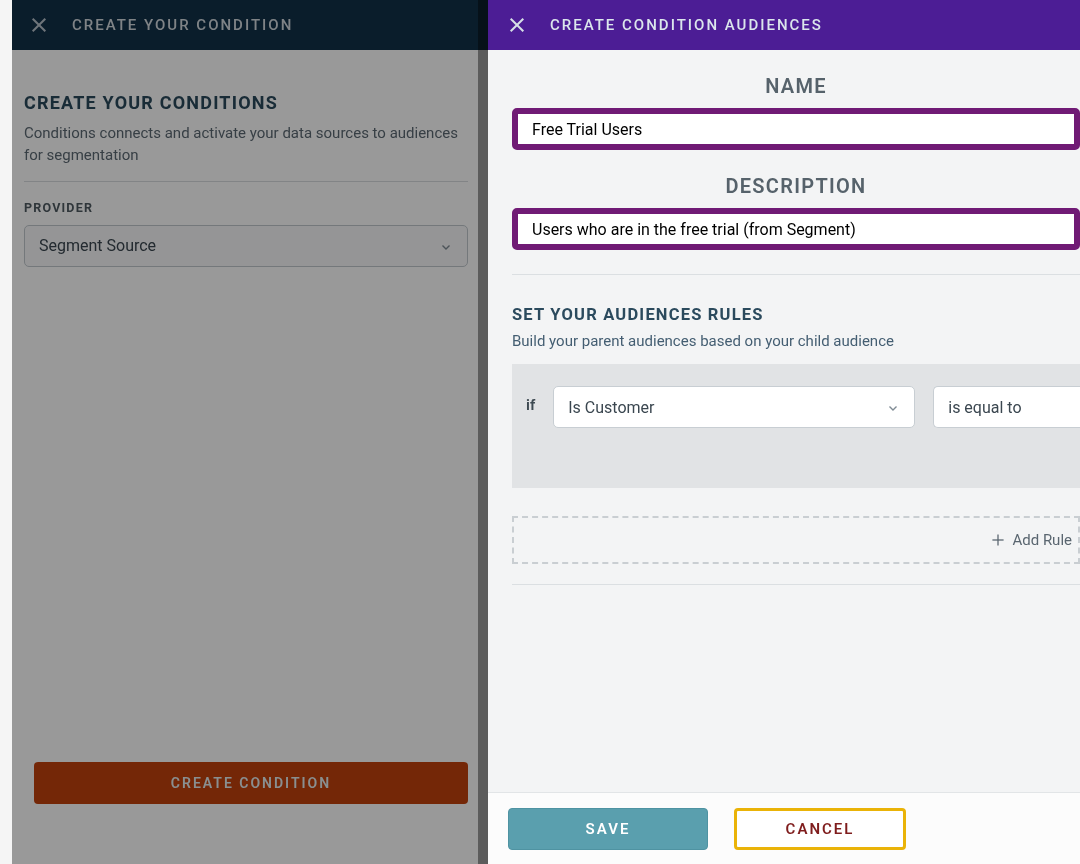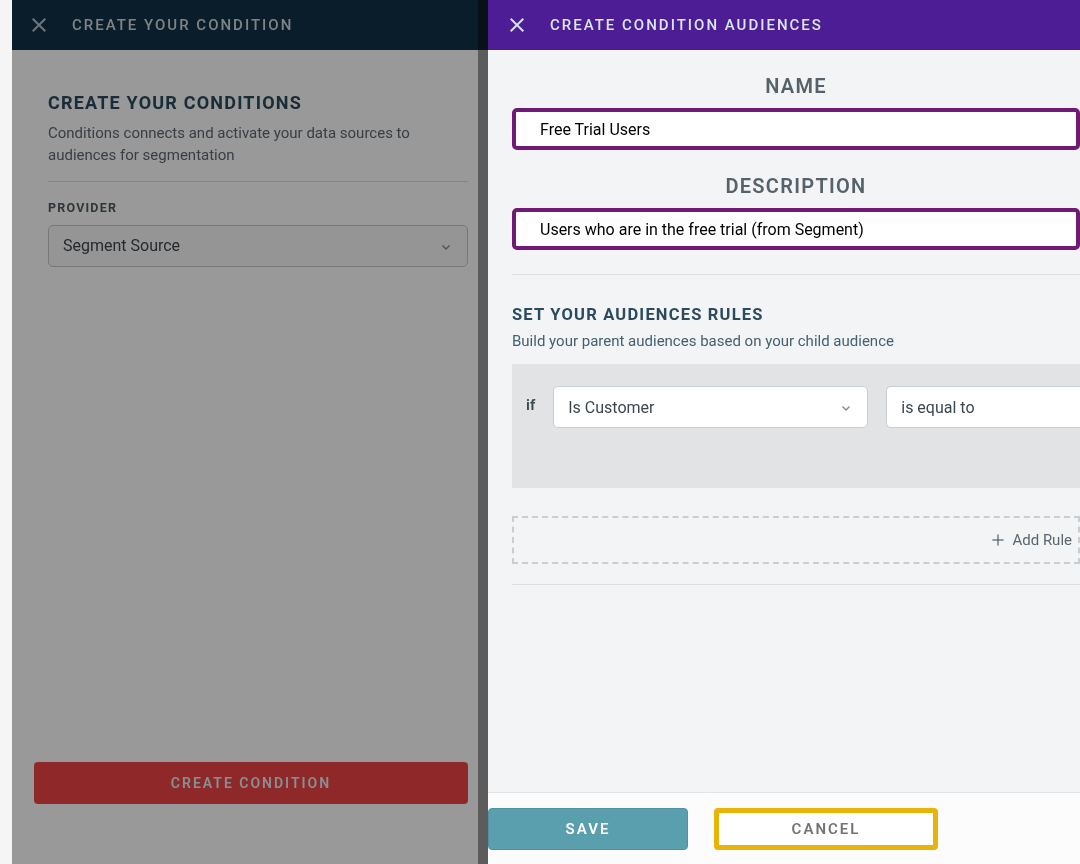--- a/index.html
+++ b/index.html
@@ -6,59 +6,59 @@
   html, body { width: 1080px; height: 864px; overflow: hidden; background: #f5f5f5; }
   .app { position: relative; width: 1080px; height: 864px; }
 
   
   .left-panel { position: absolute; left: 12px; top: 0; width: 478px; height: 864px; background: #fff; }
   .left-panel::after { content:""; position:absolute; inset:0; background: rgba(0,0,0,0.40); pointer-events:none; }
   .left-header { height: 50px; background: #123149; display: flex; align-items: center; padding: 0 16px; gap: 22px; }
   .close-x { width: 22px; height: 22px; display:flex; align-items:center; justify-content:center; cursor:pointer; }
   .close-x svg { width: 18px; height: 18px; stroke: #b9c3cb; stroke-width: 2.2; }
   .left-header-title { color: #d4dbe0; letter-spacing: 2px; font-size: 15px; font-weight: 500; }
-  .left-body { padding: 22px 22px 0 36px; position: relative; height: calc(100% - 50px); }
+  .left-body { padding: 22px 22px 0 12px; position: relative; height: calc(100% - 50px); }
   .cy-title { color: #2b4a5d; font-size: 18px; font-weight: 700; letter-spacing: 1.2px; margin-top: 20px; }
   .cy-sub { color: #5d6a74; font-size: 15px; line-height: 1.45; margin-top: 10px; padding-bottom: 14px; border-bottom: 1px solid #d9dde0; }
   .provider-label { color: #4f5a62; font-size: 12.5px; font-weight: 700; letter-spacing: 1.2px; margin-top: 18px; }
   .select-box { margin-top: 10px; height: 42px; border: 1px solid #c2c9ce; border-radius: 5px; background: #f8f9fa; display:flex; align-items:center; padding: 0 14px; justify-content: space-between; color:#3b4750; font-size:16px; }
   .chev { width: 14px; height: 14px; }
   .chev svg { width:14px; height:14px; stroke:#7f8b94; stroke-width:2; fill:none; }
-  .create-condition-btn { position: absolute; left: 22px; right: 22px; bottom: 60px; height: 42px; background: #ef4444; color: #e5eef0; letter-spacing: 2px; font-size: 14px; font-weight: 600; border-radius: 4px; display:flex; align-items:center; justify-content:center; cursor:pointer; }
+  .create-condition-btn { position: absolute; left: 22px; right: 22px; bottom: 60px; height: 42px; background: #c2410c; color: #e5eef0; letter-spacing: 2px; font-size: 14px; font-weight: 600; border-radius: 4px; display:flex; align-items:center; justify-content:center; cursor:pointer; }
 
   
   .divider-strip { position:absolute; left:478px; top:0; width:10px; height:864px; background: rgba(0,0,0,0.40); }
 
   
   .right-panel { position:absolute; left:488px; top:0; width:592px; height:864px; background:#f3f4f5; }
   .right-header { height: 50px; background: #4c1d95; display:flex; align-items:center; padding: 0 18px; gap: 22px; }
   .right-header .close-x svg { stroke: #d6e0e7; }
   .right-header-title { color: #dbe6ec; letter-spacing: 2px; font-size: 15px; font-weight: 500; }
   .right-body { padding: 24px 0 0 24px; height: calc(100% - 50px - 72px); overflow:hidden; }
   .field-label { color: #56626b; font-size: 20px; font-weight: 600; letter-spacing: 1.3px; margin-bottom: 10px; text-align: center; }
-  .text-input { width: 100%; height: 42px; border: 4px solid #701a75; border-radius: 5px; background:#fff; padding: 0 24px; font-size:16px; color:#000000; outline:none; }
+  .text-input { width: 100%; height: 42px; border: 6px solid #701a75; border-radius: 5px; background:#fff; padding: 0 14px; font-size:16px; color:#000000; outline:none; }
   .field-block { margin-bottom: 24px; }
   .hr { border: none; border-top: 1px solid #dbdfe2; margin: 4px 0 30px 0; width: 100%; }
   .rules-title { color:#2b4a5d; font-size:16.5px; font-weight:700; letter-spacing:1.2px; margin-bottom:8px; }
   .rules-sub { color:#445e72; font-size:15px; margin-bottom: 14px; }
   .rules-box { background:#e1e3e5; padding: 22px 0 60px 14px; display:flex; align-items:flex-start; gap: 18px; }
   .if-label { color:#3e4a52; font-size:15px; font-weight:600; padding-top:10px; }
   .rule-select { height:42px; background:#fff; border:1px solid #c8ced3; border-radius:5px; display:flex; align-items:center; padding:0 14px; justify-content:space-between; font-size:16px; color:#3b4750; }
-  .rule-select.first { width: 315px; }
+  .rule-select.first { width: 362px; }
   .rule-select.second { flex: 1; border-top-right-radius:0; border-bottom-right-radius:0; border-right:none; }
   .add-rule { margin: 28px 0 0 0; border: 2px dashed #c9ced2; height: 48px; display:flex; align-items:center; justify-content:flex-end; padding-right: 6px; color:#5a6670; font-size:15px; gap:6px; cursor:pointer; }
   .plus-icon { width:16px; height:16px; display:inline-flex; }
   .plus-icon svg { width:16px; height:16px; stroke:#5a6670; stroke-width:1.6; }
   .hr2 { border:none; border-top:1px solid #dbdfe2; margin-top: 20px; }
 
   
-  .right-footer { position:absolute; left:0; right:0; bottom:0; height:72px; background:#fcfcfc; border-top:1px solid #e2e5e7; display:flex; align-items:center; gap:26px; }
+  .right-footer { position:absolute; left:0; right:0; bottom:0; height:72px; background:#fcfcfc; border-top:1px solid #e2e5e7; display:flex; align-items:center; padding-left:20px; gap:26px; }
   .btn { height:42px; border-radius:4px; display:flex; align-items:center; justify-content:center; letter-spacing:2px; font-size:15px; font-weight:600; cursor:pointer; }
   .btn-save { width:200px; background:#5a9fae; color:#fff; border:1px solid #4f93a2; }
-  .btn-cancel { width:224px; background:#fff; color:#737373; border:5px solid #eab308; }
+  .btn-cancel { width:172px; background:#fff; color:#7f1d1d; border:3px solid #eab308; }
 
   
   input::placeholder { color:#9aa3aa; }
 </style>
 </head>
 <body>
 
 <div class="app">
 
   <div class="left-panel">

